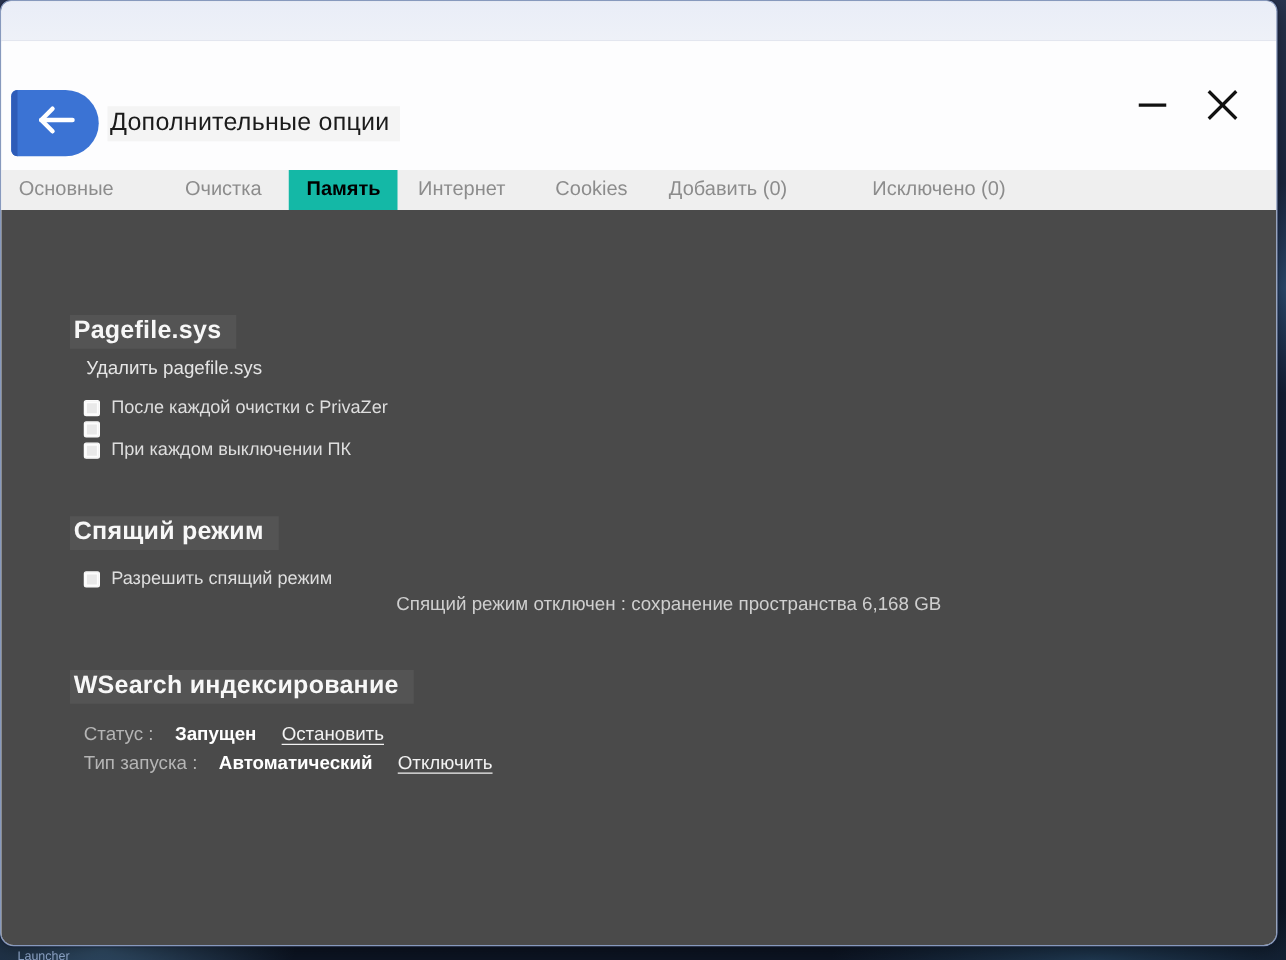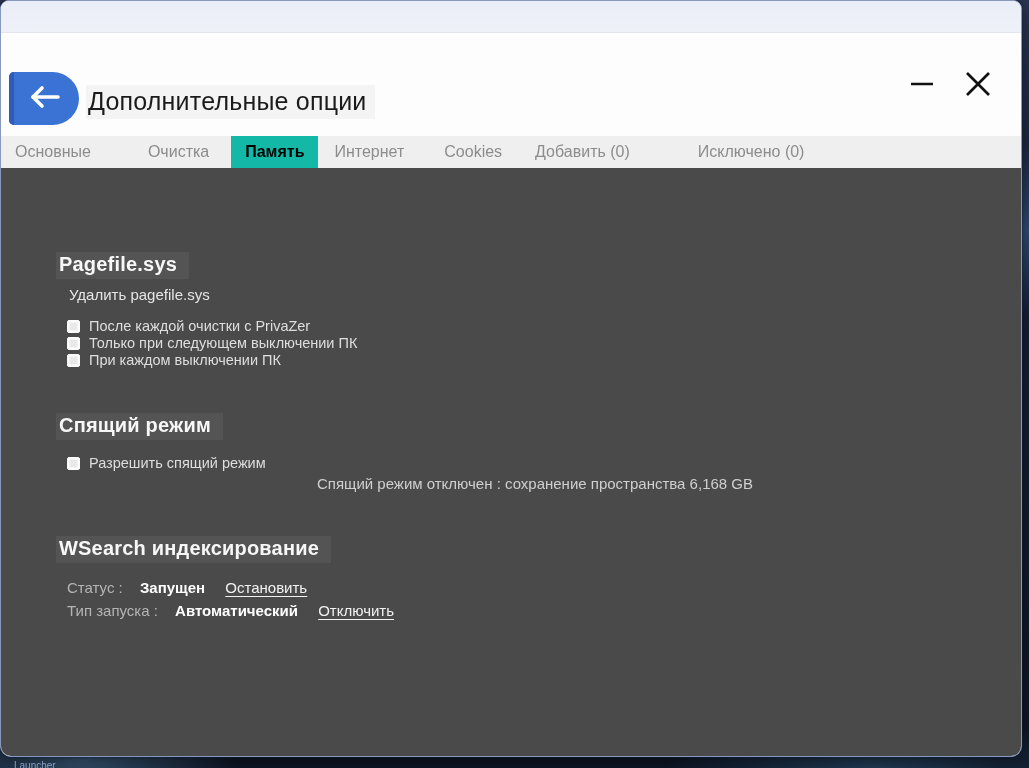--- a/index.html
+++ b/index.html
@@ -41,21 +41,21 @@
     border-radius:5px 27px 27px 5px;
     display:flex; align-items:center; justify-content:center;
     cursor:pointer;
   }
   .back-btn::before {
     content:""; position:absolute; left:0; top:0; bottom:0; width:5px;
     background:#2e5cb8; border-radius:5px 0 0 5px;
   }
   .page-title {
     position:absolute; left:85px; top:52px;
-    font-size:25px; color:#1b1b1b; letter-spacing:.2px;
+    font-size:20px; color:#1b1b1b; letter-spacing:.2px;
     background:#f4f4f4; padding:2px 8px 3px 2px;
   }
 
   
   .tabbar {
     height:32px; flex:0 0 32px; background:#efefef;
     display:flex; align-items:stretch;
     font-size:16px; color:#8c8c8c;
   }
   .tab { padding:0 14px; line-height:32px; white-space:nowrap; cursor:pointer; }
@@ -158,21 +158,20 @@
     <div class="section">
       <div class="section-heading">Pagefile.sys</div>
       <div class="sub-label">Удалить pagefile.sys</div>
       <div class="option-group">
         <div class="option-row">
           <span class="checkbox"></span>
           <span class="option-label">После каждой очистки с PrivaZer</span>
         </div>
         <div class="option-row">
           <span class="checkbox"></span>
-          <span class="option-label">Только при следующем выключении ПК</span>
         </div>
         <div class="option-row">
           <span class="checkbox"></span>
           <span class="option-label">При каждом выключении ПК</span>
         </div>
       </div>
     </div>
 
     <div class="section">
       <div class="section-heading">Спящий режим</div>

